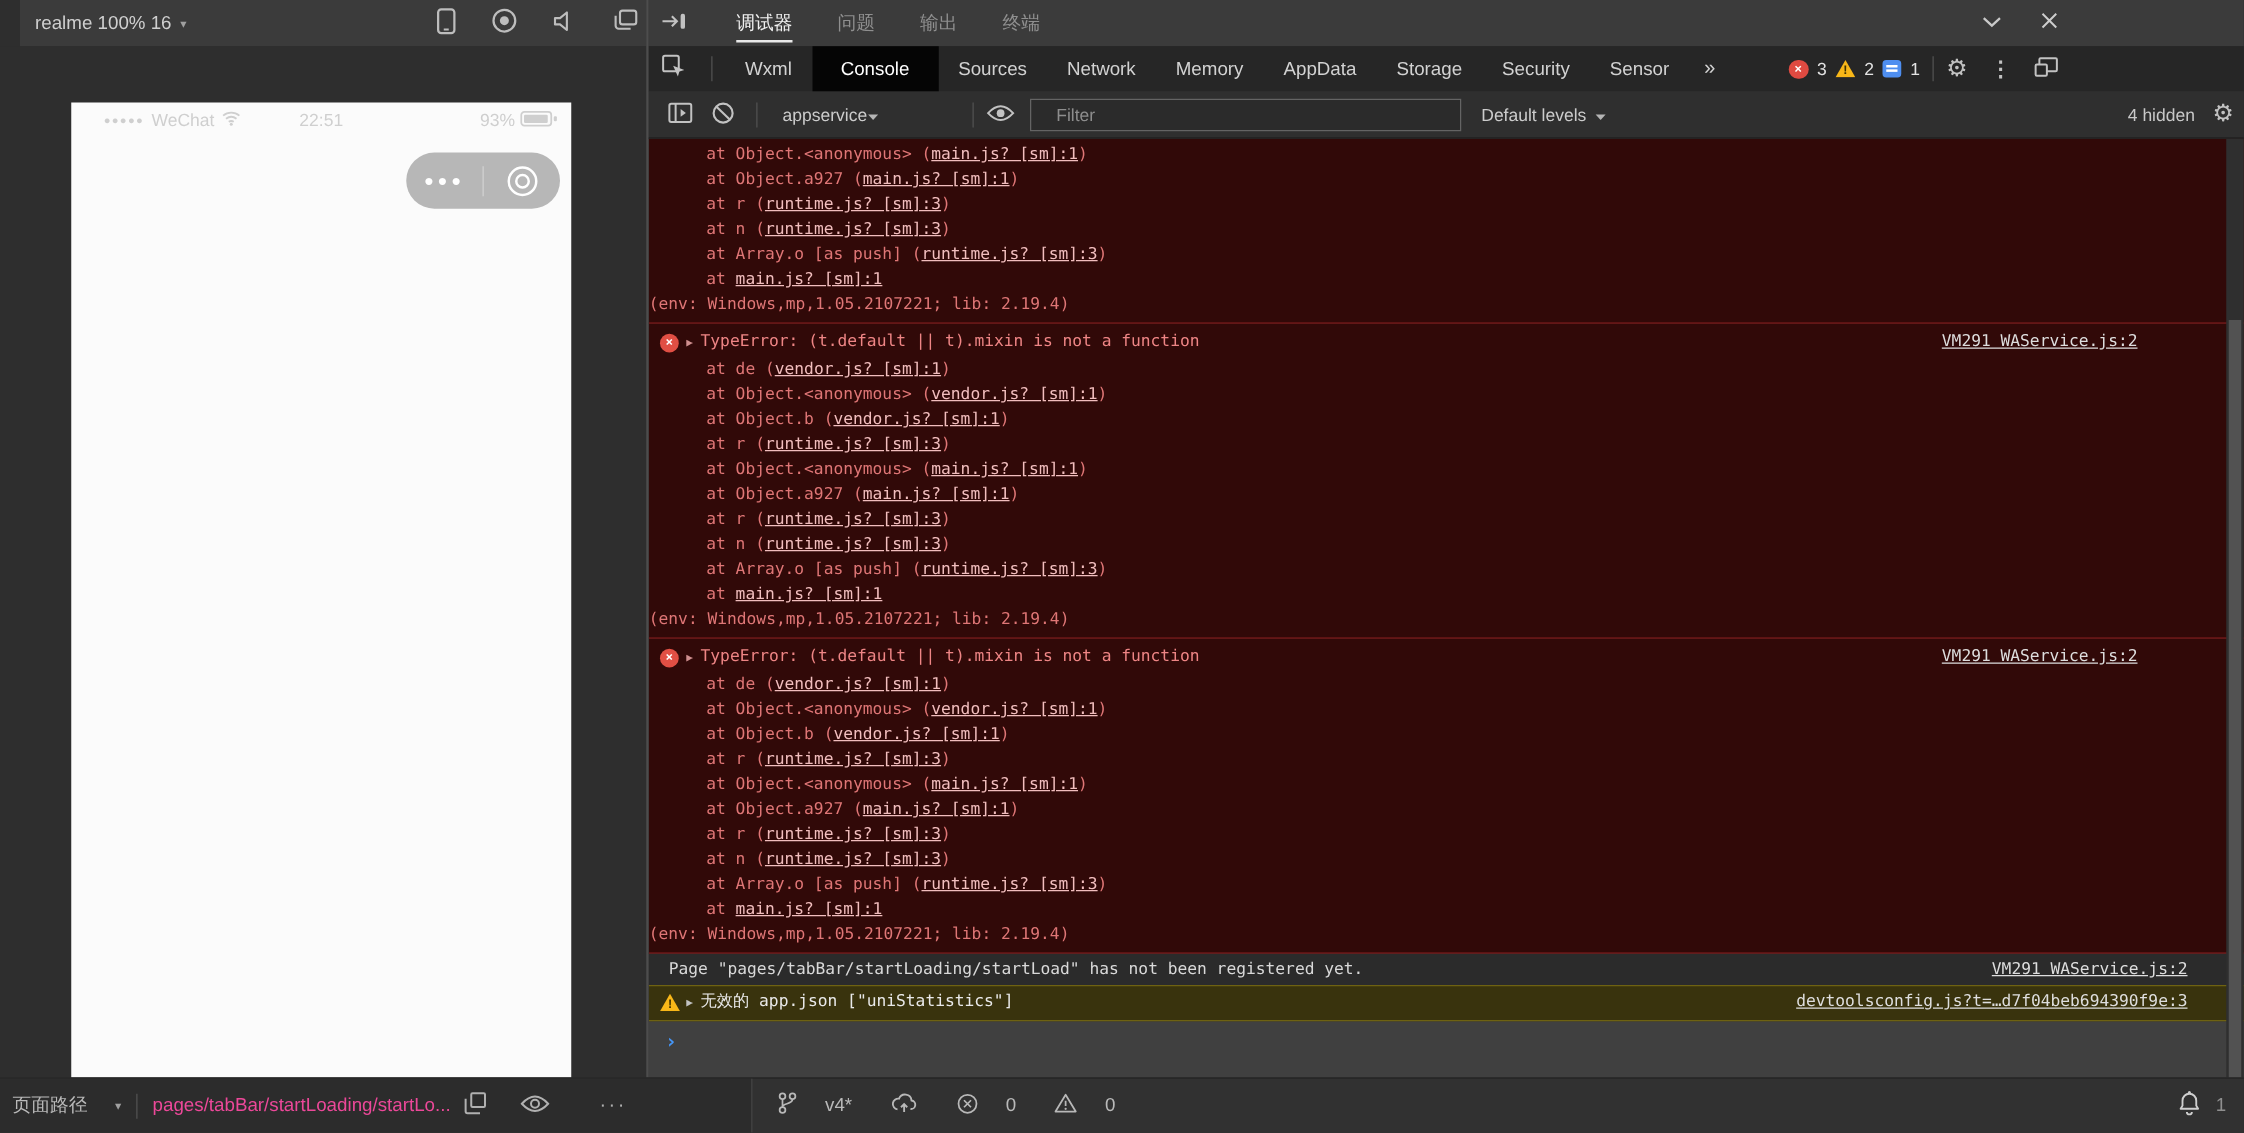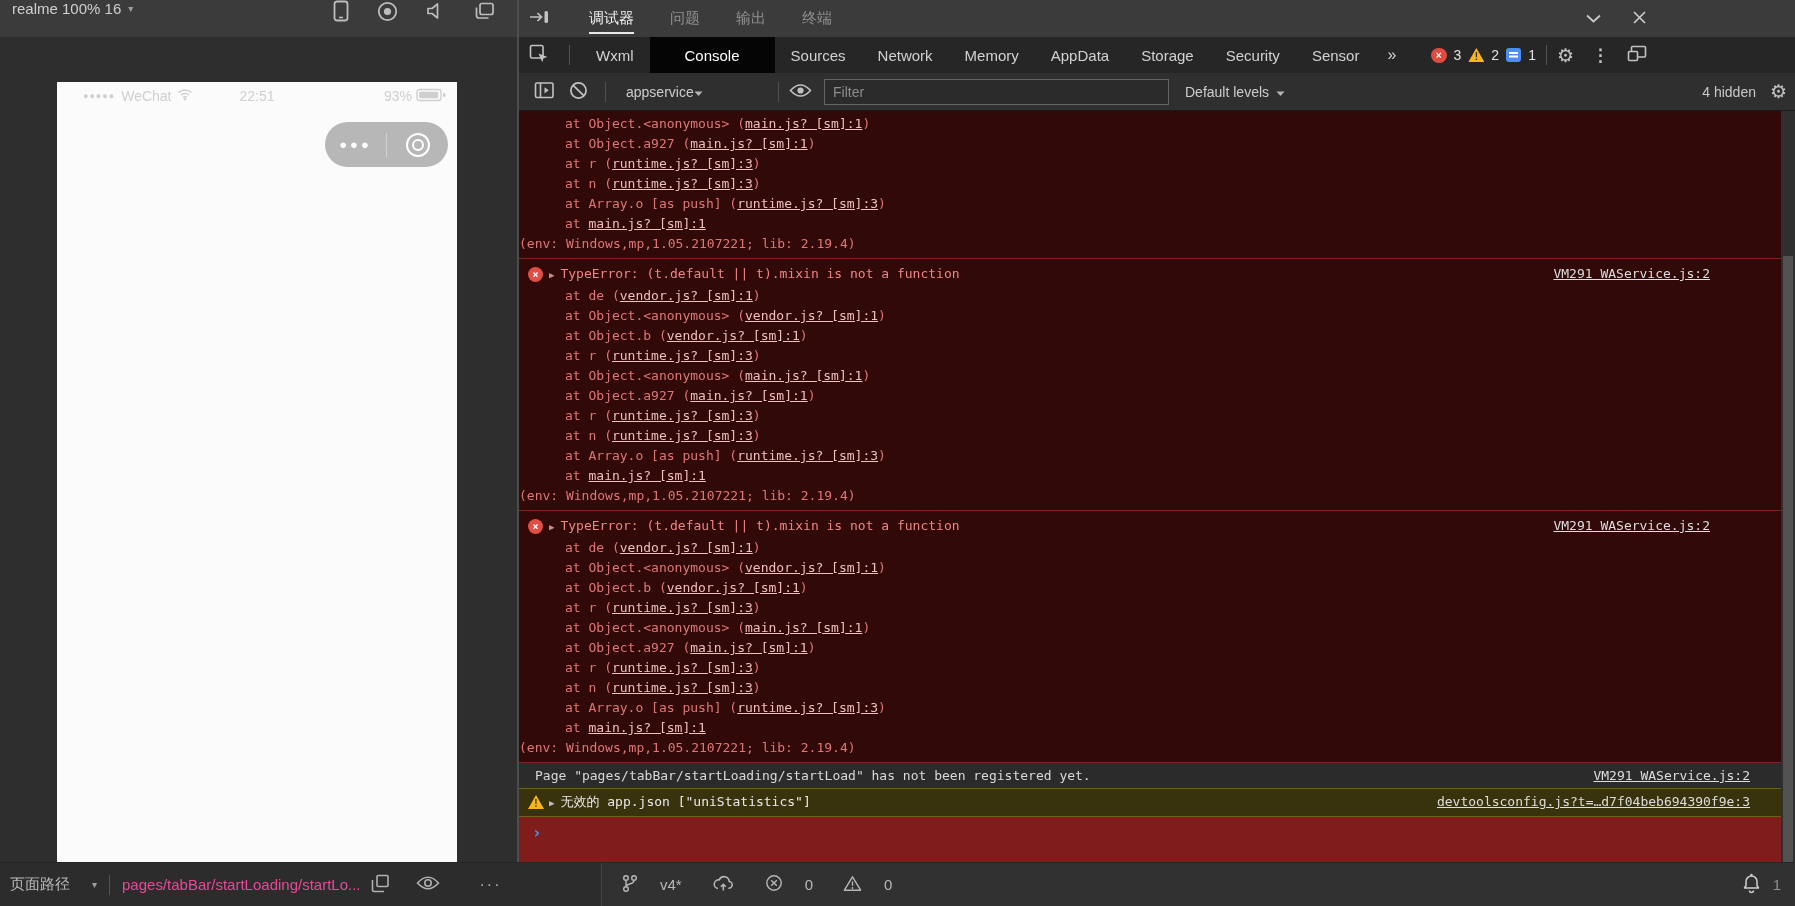--- a/index.html
+++ b/index.html
@@ -1,21 +1,21 @@
 <!DOCTYPE html>
 <html><head>
 <meta charset="utf-8">
 <style>
   * { margin:0; padding:0; box-sizing:border-box; }
   html,body { width:1795px; height:906px; overflow:hidden; background:#2e2e2e;
     font-family:"Liberation Sans", sans-serif; }
 
   
-  .device-bar { position:absolute; left:0; top:0; width:517px; height:37px;
-    background:#3b3b3b; display:flex; align-items:flex-start; color:#cfcfcf;
+  .device-bar { position:absolute; left:16px; top:0; width:517px; height:37px;
+    background:#3b3b3b; display:flex; align-items:center; color:#cfcfcf;
     font-size:15px; padding:0 22px 0 12px; }
   .device-label { display:flex; align-items:center; gap:7px; cursor:pointer; }
   .caret { font-size:10px; color:#a0a0a0; }
   .devbar-icons { margin-left:auto; display:flex; align-items:center; gap:28px; }
   .ic-btn { display:flex; align-items:center; justify-content:center; cursor:pointer; }
 
   
   .sim-area { position:absolute; left:0; top:37px; width:517px; height:825px; background:#2e2e2e; }
   .phone { position:absolute; left:57px; top:45px; width:400px; height:780px; background:#fbfbfb; }
   .phone-status { position:relative; display:flex; align-items:center; height:28px;
@@ -42,21 +42,21 @@
   .ttab.active { color:#f0f0f0; }
   .ttab.active::after { content:''; position:absolute; left:0; right:0; bottom:3px;
     height:2px; background:#e9e9e9; }
   .win-ctrls { margin-left:auto; display:flex; align-items:center; gap:30px; }
 
   .tabs-row { height:36px; background:#262626; display:flex; align-items:stretch;
     font-size:15px; color:#d2d2d2; padding-right:148px; }
   .tabs-row .side { display:flex; align-items:center; }
   .dtabs { display:flex; align-items:stretch; }
   .dtab { display:flex; align-items:center; padding:0 16px; cursor:pointer; }
-  .dtab.active { background:#050505; color:#fff; padding:0 35px; }
+  .dtab.active { background:#050505; color:#fff; padding:0 23px; }
   .more-tabs { display:flex; align-items:center; padding:0 12px; font-size:16px; cursor:pointer; }
   .badge-wrap { margin-left:auto; display:flex; align-items:center; gap:7px; font-size:14px; color:#e3e3e3; }
   .badge-err { width:16px; height:15px; border-radius:8px; background:#df4a41; color:#fff;
     font-size:10px; line-height:15px; text-align:center; }
   .badge-err::before { content:'×'; font-weight:bold; }
   .badge-warn { width:16px; height:14px; background:#f8b718;
     clip-path:polygon(50% 0,100% 100%,0 100%); color:#3d3000; font-size:10px; font-weight:bold;
     line-height:17px; text-align:center; }
   .badge-warn::before { content:'!'; }
   .badge-msg { width:15px; height:14px; border-radius:3px; background:#4e8ef0; position:relative; }
@@ -65,29 +65,29 @@
   .vdiv { width:1px; height:20px; background:#525252; margin:0 10px; align-self:center; }
   .row-icons { display:flex; align-items:center; gap:18px; }
   .gear { font-size:19px; color:#c2c2c2; line-height:1; cursor:pointer; }
   .kebab { font-size:17px; color:#c2c2c2; font-weight:bold; cursor:pointer; }
 
   .console-toolbar { height:38px; background:#2f2f2f; border-bottom:1px solid #191919;
     display:flex; align-items:center; font-size:14px; color:#cccccc; padding:0 8px; }
   .ctx-select { width:152px; display:flex; align-items:center; justify-content:flex-start;
     padding:0 6px 0 10px; cursor:pointer; }
   .filter-input { width:345px; height:26px; margin-left:12px; background:#2b2b2b;
-    border:1px solid #646464; color:#ddd; font-size:14px; padding:0 8px;
+    border:1px solid #646464; color:#ddd; font-size:14px; padding:0 20px;
     font-family:"Liberation Sans", sans-serif; }
   .filter-input::placeholder { color:#8d8d8d; }
   .levels { display:flex; align-items:flex-start; gap:7px; margin-left:16px; cursor:pointer; }
   .tb-spacer { flex:1; }
   .hidden-count { color:#c8c8c8; margin-right:14px; }
 
   
-  .console { position:absolute; left:0; right:0; top:111px; bottom:0; background:#7f1d1d;
+  .console { position:absolute; left:0; right:0; top:111px; bottom:0; background:#404040;
     font-family:"DejaVu Sans Mono", monospace; font-size:13px; overflow:hidden; }
   .err-block { background:#310908; border-bottom:1px solid #8a1f1f; color:#df7676;
     padding:3px 0 4px; overflow:hidden; }
   .s-line { line-height:20px; padding-left:46px; white-space:pre; }
   .env-line { line-height:20px; }
   .err-head { position:relative; line-height:22px; padding:1px 40px 0 30px; color:#ee8585; }
   .err-icon { position:absolute; left:9px; top:5px; width:15px; height:15px; border-radius:50%;
     background:#e14f44; color:#fff; font-size:10px; line-height:15px; text-align:center; font-weight:bold; }
   .err-icon::before { content:'×'; }
   .tri { color:#cf8f8f; font-size:9px; margin-right:6px; cursor:pointer; }

